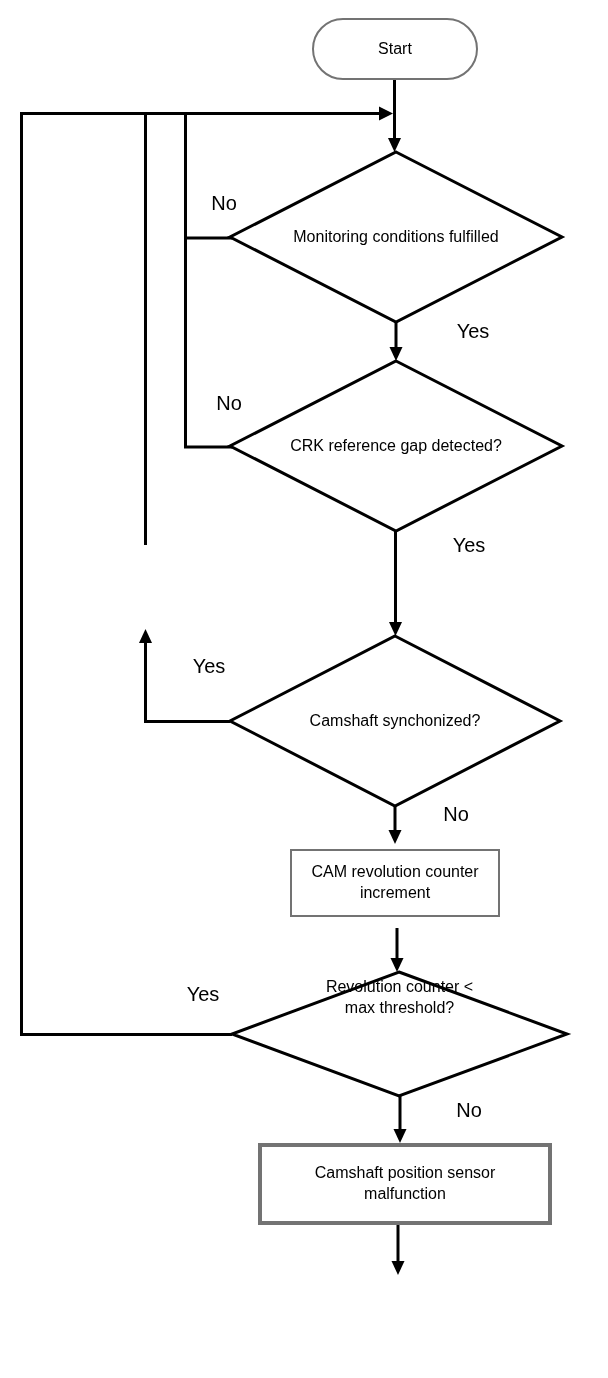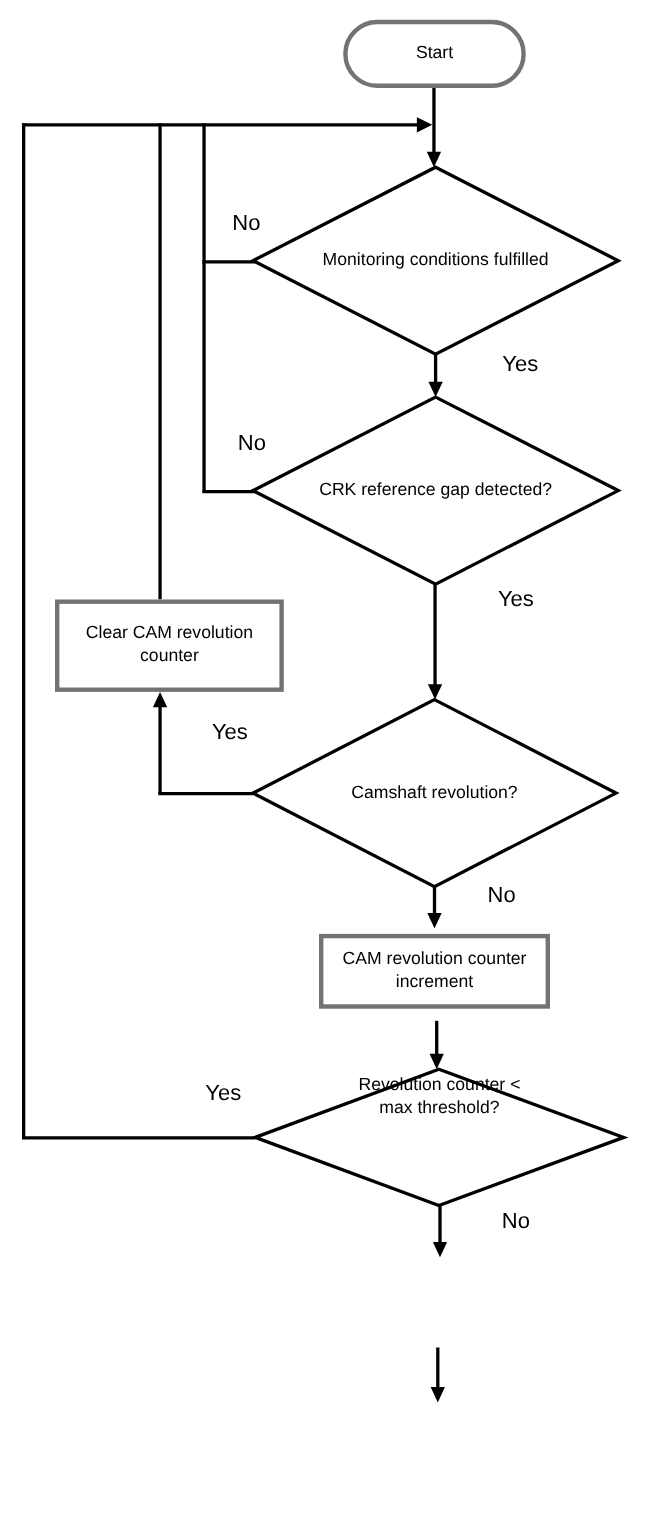--- a/index.html
+++ b/index.html
@@ -20,21 +20,21 @@
     position: absolute;
     left: 0;
     top: 0;
     width: 608px;
     height: 1378px;
   }
   .node {
     position: absolute;
     box-sizing: border-box;
     background: #ffffff;
-    border: 4px solid #737373;
+    border: 2px solid #737373;
     display: flex;
     align-items: center;
     justify-content: center;
     text-align: center;
     font-size: 16px;
     line-height: 1.3;
   }
   .terminator {
     border-radius: 31px;
   }
@@ -117,32 +117,32 @@
   </svg>
 
   <div class="node terminator" style="left:312px; top:18px; width:166px; height:62px;">
     <span class="lbl">Start</span>
   </div>
 
   <div class="dtext" style="left:246px; top:431px; width:300px; height:30px;">CRK reference gap detected?</div>
 
   <div class="dtext" style="left:246px; top:222px; width:300px; height:30px;">Monitoring conditions fulfilled</div>
 
-  <div class="dtext" style="left:245px; top:706px; width:300px; height:30px;">Camshaft revolution?</div>
+  <div class="dtext" style="left:245px; top:706px; width:300px; height:30px;">Camshaft synchonized?</div>
 
   <div class="dtext" style="left:312px; top:972px; width:175px; height:52px;">Revolution counter &lt; max threshold?</div>
 
-  <div class="node" style="left:50px; top:545px; width:208px; height:84px;">
-    <span class="lbl" style="max-width:175px;">Clear CAM revolution counter</span>
-  </div>
 
   <div class="node" style="left:290px; top:849px; width:210px; height:68px;">
     <span class="lbl" style="max-width:185px;">CAM revolution counter increment</span>
   </div>
 
+  <div class="node" style="left:258px; top:1143px; width:294px; height:82px; border-width:4px;">
+    <span class="lbl" style="max-width:215px;">Camshaft position sensor malfunction</span>
+  </div>
 
 
   <div class="edge-label" style="left:204px; top:192px; width:40px;">No</div>
   <div class="edge-label" style="left:448px; top:320px; width:50px;">Yes</div>
   <div class="edge-label" style="left:209px; top:392px; width:40px;">No</div>
   <div class="edge-label" style="left:444px; top:534px; width:50px;">Yes</div>
   <div class="edge-label" style="left:184px; top:655px; width:50px;">Yes</div>
   <div class="edge-label" style="left:436px; top:803px; width:40px;">No</div>
   <div class="edge-label" style="left:178px; top:983px; width:50px;">Yes</div>
   <div class="edge-label" style="left:449px; top:1099px; width:40px;">No</div>

